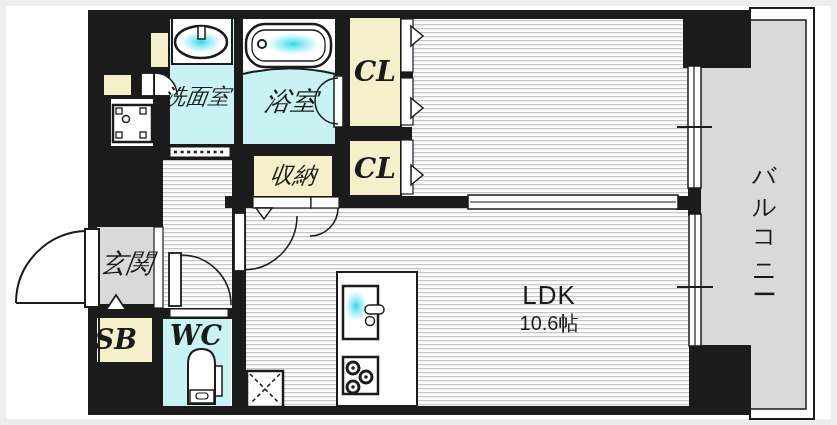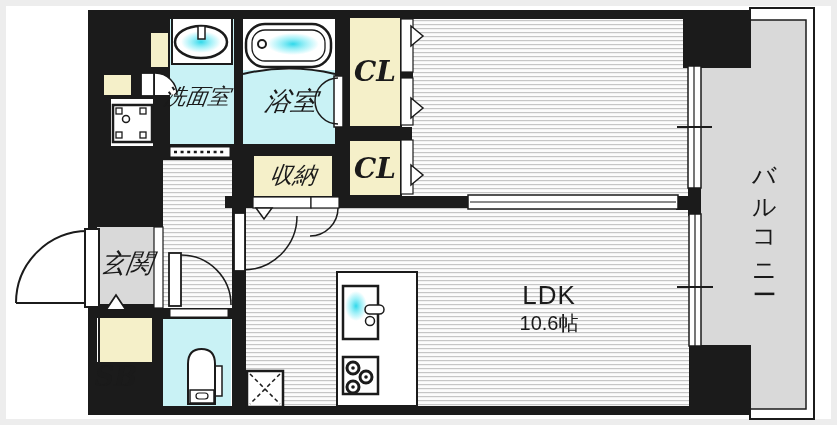--- a/index.html
+++ b/index.html
@@ -220,15 +220,16 @@
 <div class="lbl jp-it" style="left:197px;top:97px;font-size:22px;">洗面室</div>
 <div class="lbl jp-it" style="left:291px;top:102px;font-size:26px;">浴室</div>
 <div class="lbl it" style="left:375px;top:72px;font-size:28px;">CL</div>
 <div class="lbl it" style="left:375px;top:169px;font-size:28px;">CL</div>
 <div class="lbl jp-it" style="left:293px;top:176px;font-size:23px;">収納</div>
 <div class="lbl" style="left:549px;top:308px;font-size:26px;">
   <div style="letter-spacing:1px;">LDK</div>
   <div style="font-size:20px;">10.6帖</div>
 </div>
 <div class="lbl jp-it" style="left:127px;top:264px;font-size:26px;">玄関</div>
-<div class="lbl it" style="left:116px;top:340px;font-size:27px;margin-top:37px;">SB</div>
+<div class="lbl it" style="left:116px;top:340px;font-size:27px;">SB</div>
+<div class="lbl it" style="left:196px;top:336px;font-size:27px;">WC</div>
 <div class="lbl vert" style="left:764px;top:218px;font-size:24px;">バルコニー</div>
 </div>
 
 </body></html>

